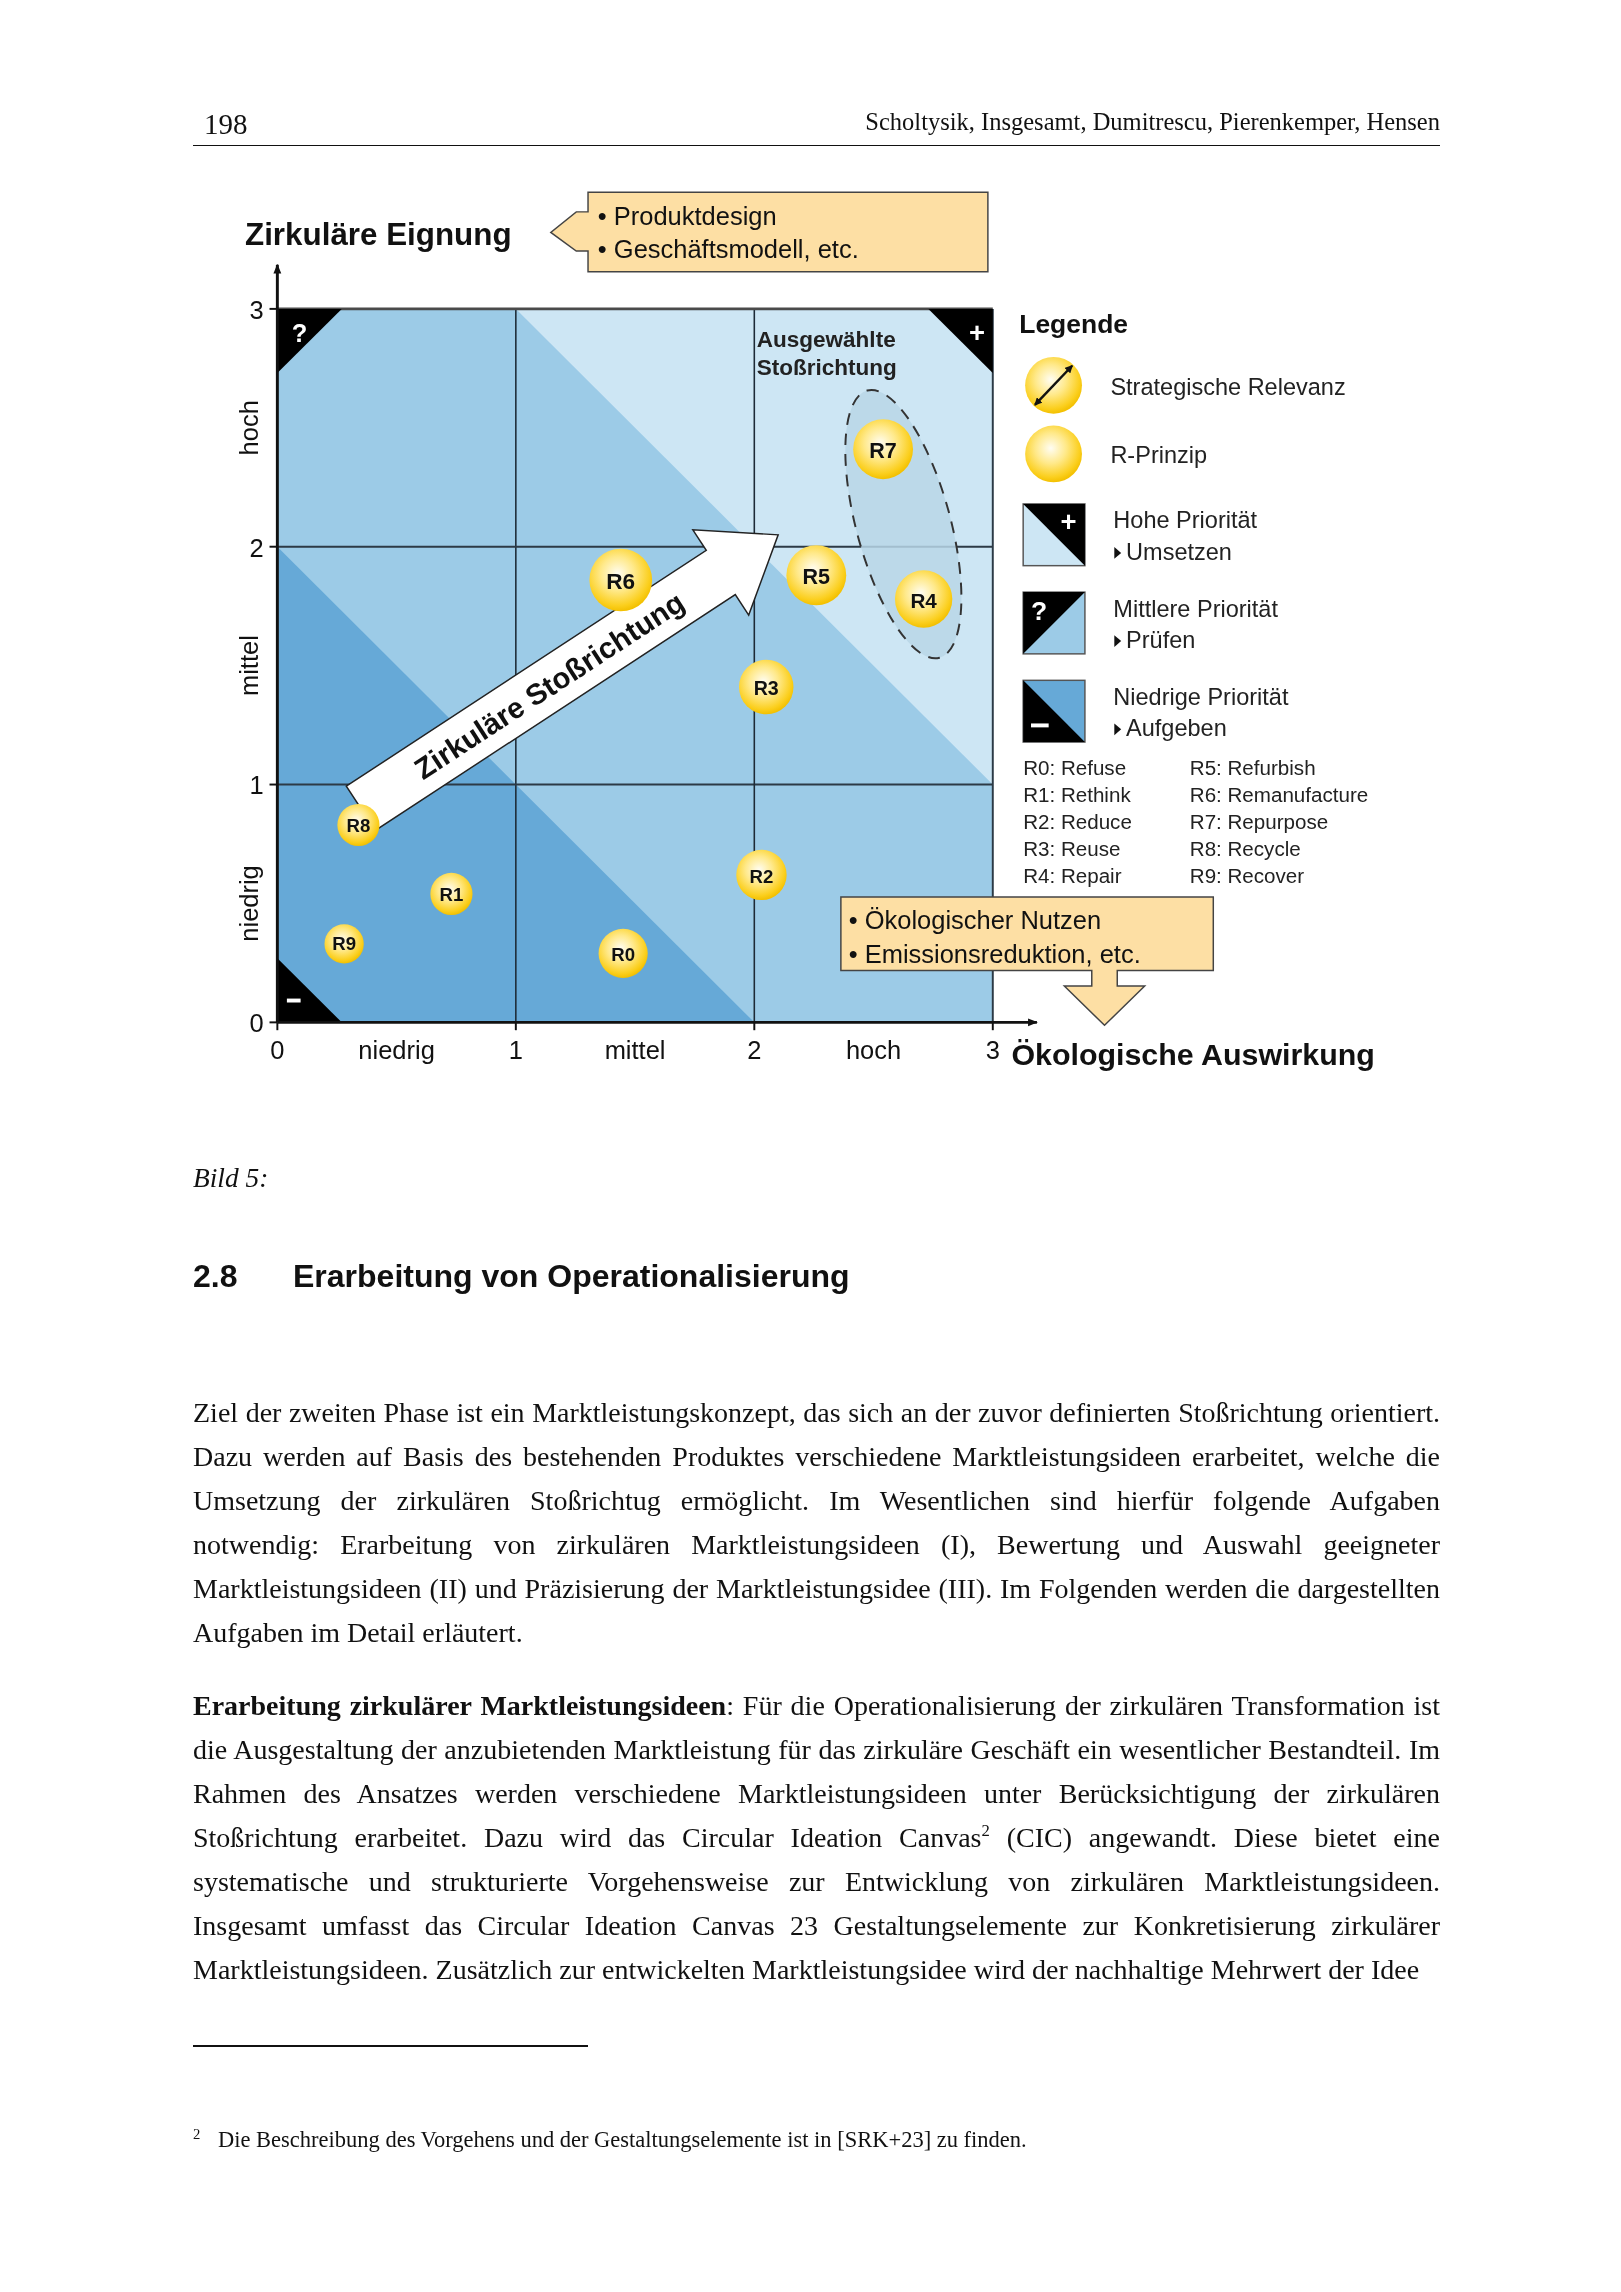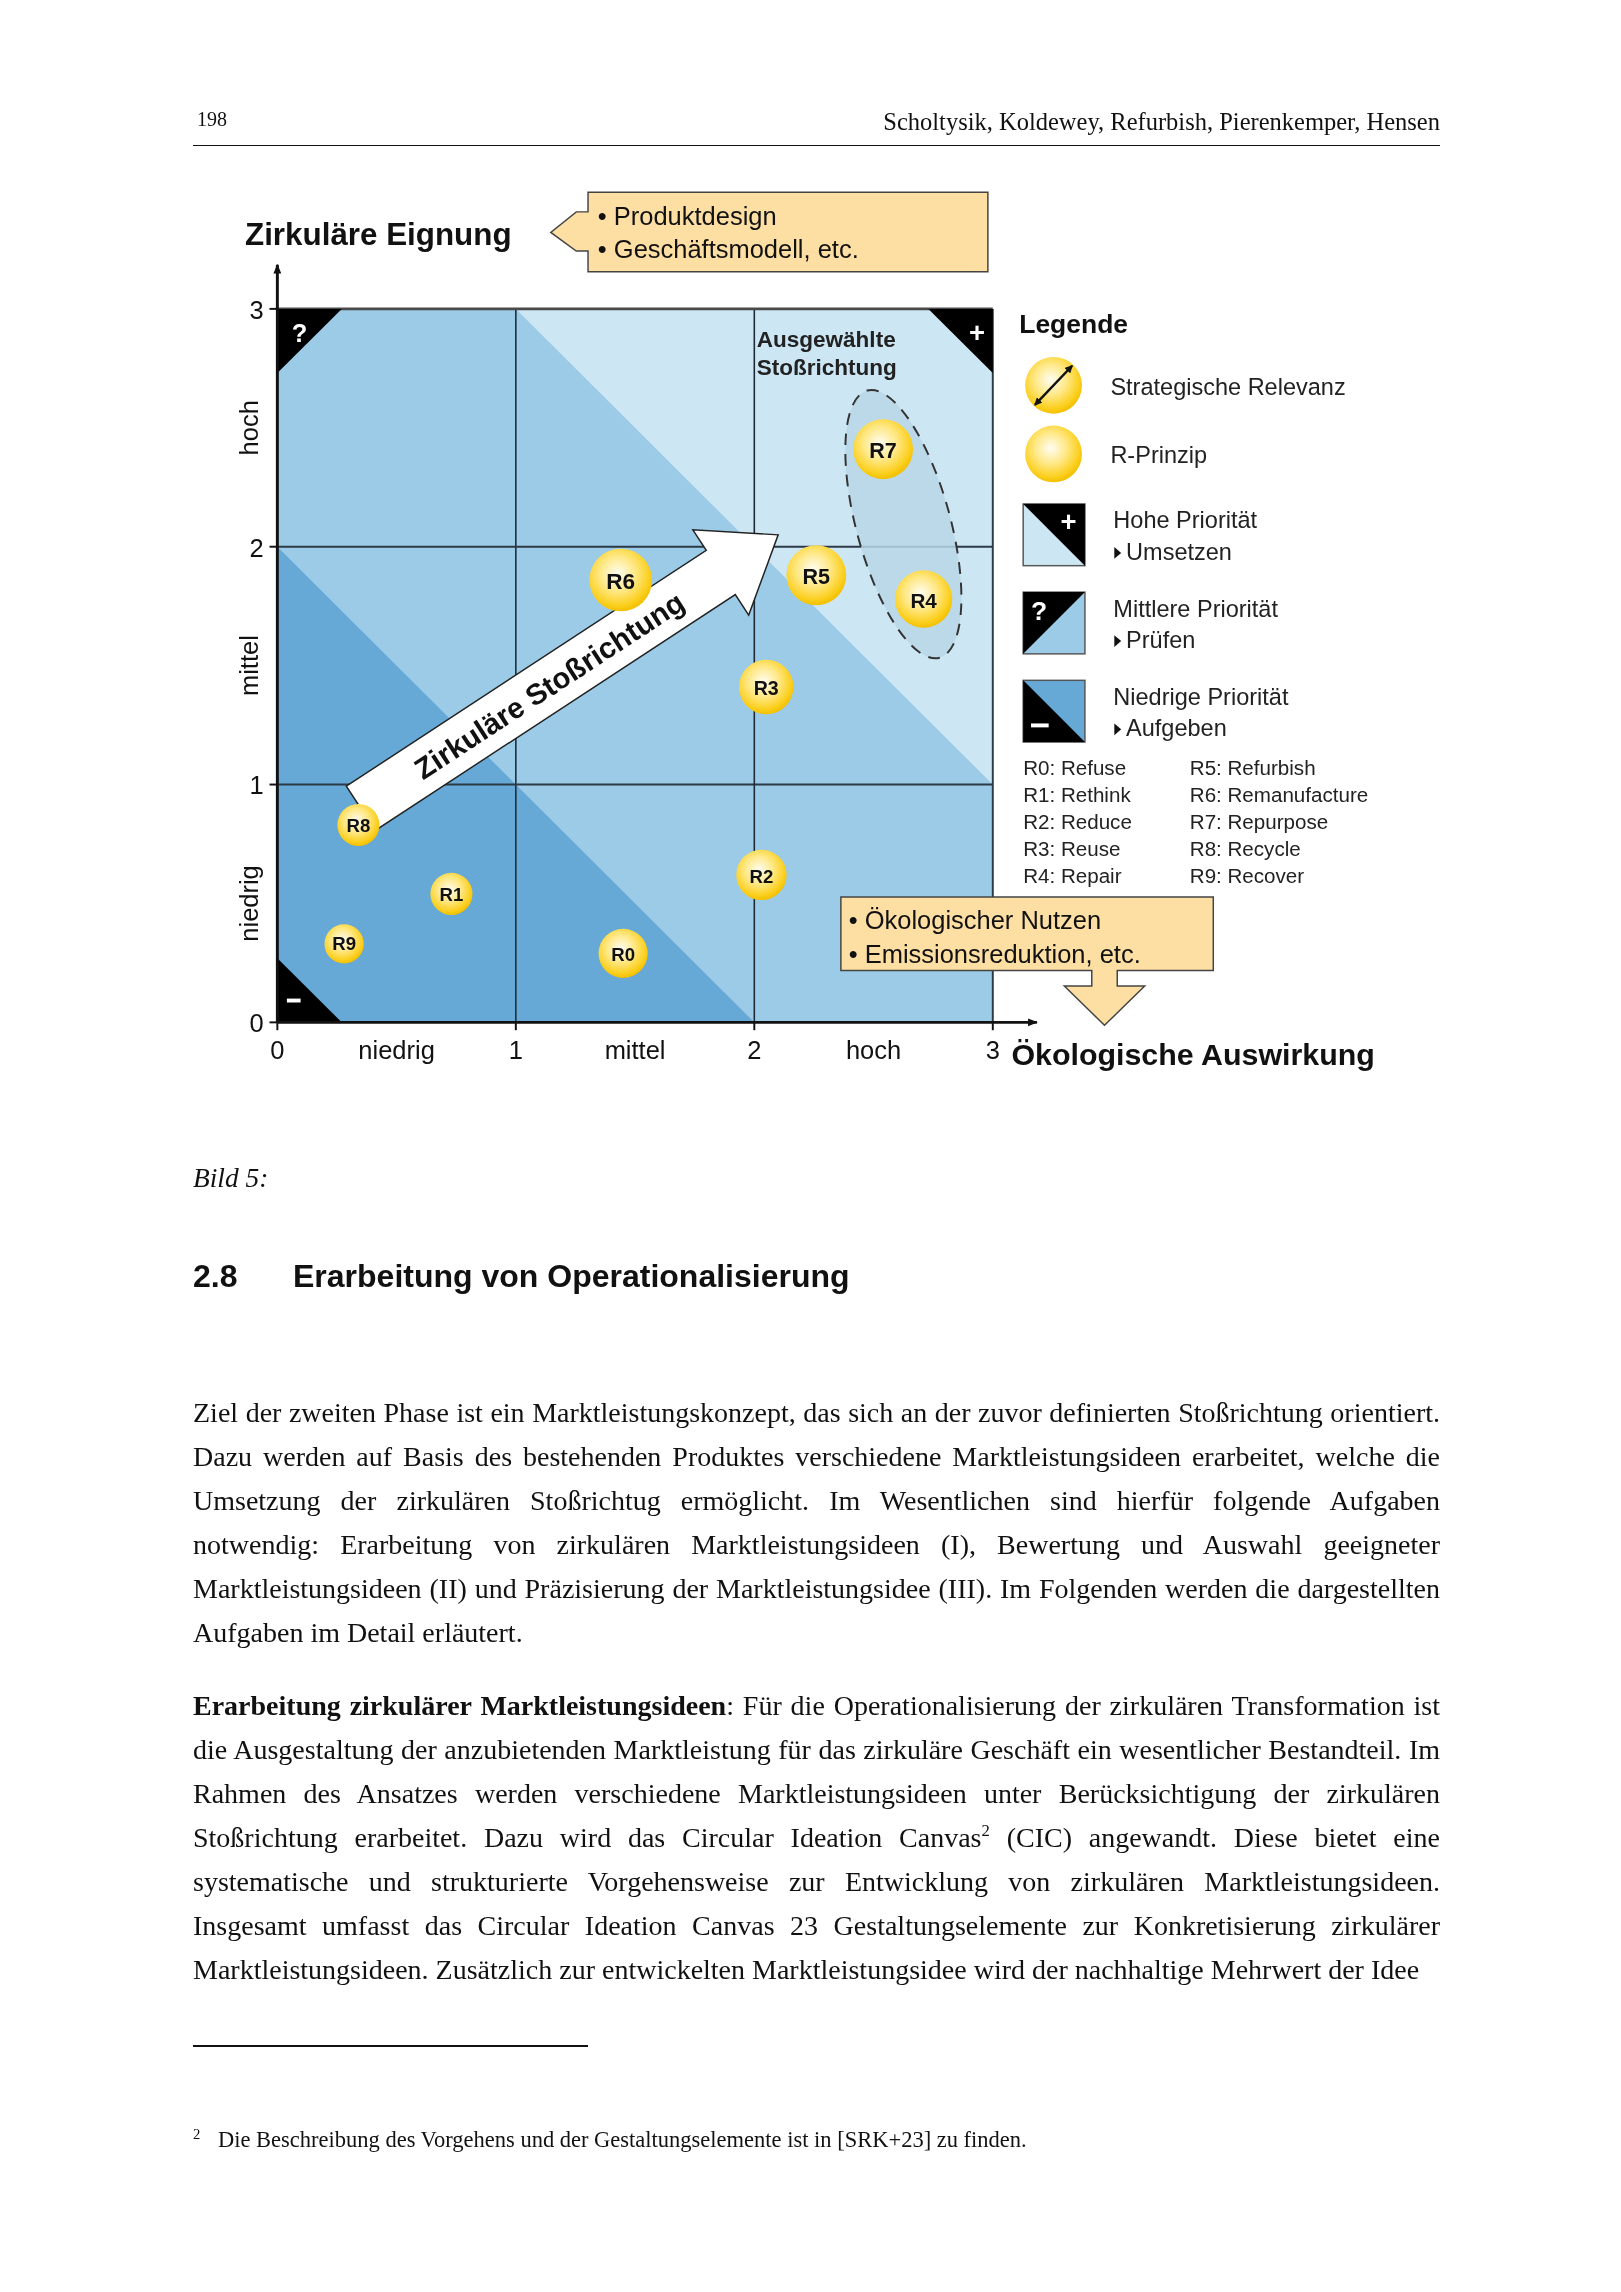--- a/index.html
+++ b/index.html
@@ -1,21 +1,21 @@
 <!DOCTYPE html>
 <html><head>
 <meta charset="utf-8">
 <style>
   html, body { margin: 0; padding: 0; background: #ffffff; }
   body { width: 1621px; height: 2293px; position: relative; overflow: hidden; color: #111; }
   .serif { font-family: "Liberation Serif", "DejaVu Serif", serif; }
   .sans { font-family: "Liberation Sans", "DejaVu Sans", sans-serif; }
 
   #header { position: absolute; left: 193px; top: 108px; width: 1247px; height: 37px; border-bottom: 1.5px solid #111; }
-  #page-number { position: absolute; left: 4px; top: 0; font-size: 20px; }
+  #page-number { position: absolute; left: 11px; top: 0; font-size: 29px; }
   #running-head { position: absolute; right: 0; top: 0; font-size: 24.5px; }
 
   #figure { position: absolute; left: 0; top: 0; width: 1621px; height: 1098px; }
   #figure svg { position: absolute; left: 0; top: 0; }
 
   #caption { position: absolute; left: 193px; top: 1159px; width: 1247px; font-size: 27.4px; font-style: italic; line-height: 39px; }
   #caption .lbl { position: absolute; left: 0; top: 0; }
   #caption .txt { margin-left: 125px; display: block; text-align: justify; text-align-last: left; }
 
   #section-heading { position: absolute; left: 193px; top: 1258px; font-size: 32px; font-weight: bold; }
@@ -29,21 +29,21 @@
 
   #footnote-rule { position: absolute; left: 193px; top: 2045px; width: 395px; height: 2px; background: #111; }
   #footnote { position: absolute; left: 193px; top: 2098px; font-size: 22.5px; margin-top: 28px; }
   #footnote sup { font-size: 14.7px; vertical-align: 7.8px; margin-right: 17.6px; }
 </style>
 </head>
 <body>
 
 <div id="header" class="serif">
   <span id="page-number">198</span>
-  <span id="running-head">Scholtysik, Koldewey, Refurbish, Pierenkemper, Hensen</span>
+  <span id="running-head">Scholtysik, Insgesamt, Dumitrescu, Pierenkemper, Hensen</span>
 </div>
 
 <div id="figure">
   <svg width="1621" height="1098" viewBox="0 0 1654 1120">
     <defs>
       <radialGradient id="bubbleGrad" cx="45%" cy="40%" r="60%">
         <stop offset="0%" stop-color="#fffdf3"></stop>
         <stop offset="45%" stop-color="#ffe98a"></stop>
         <stop offset="85%" stop-color="#fbcf1e"></stop>
         <stop offset="100%" stop-color="#f3c000"></stop>

